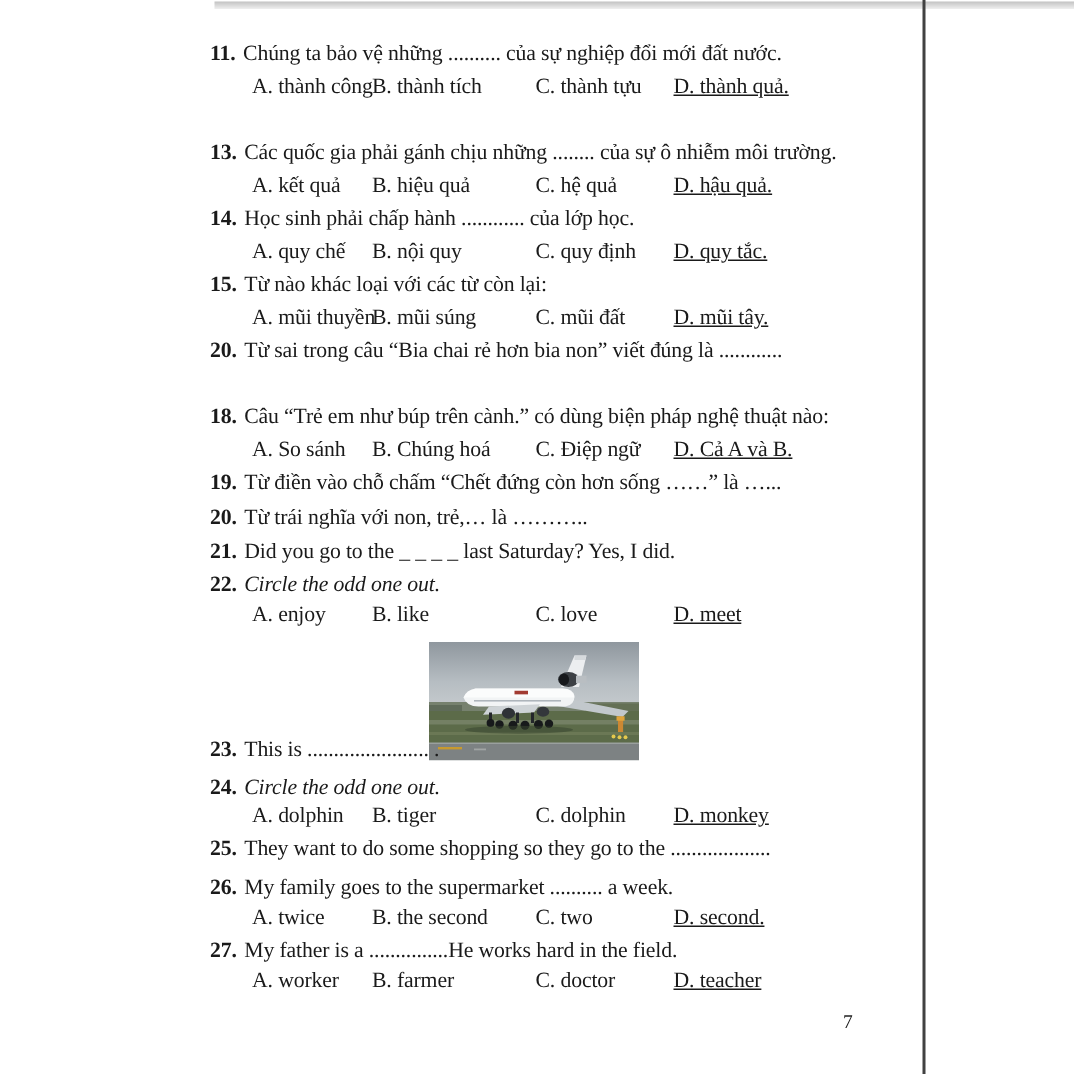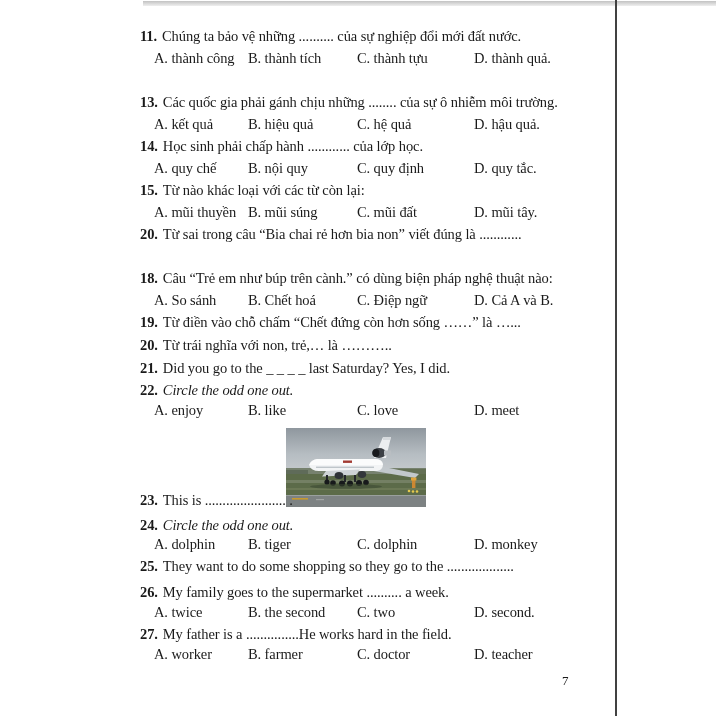--- a/index.html
+++ b/index.html
@@ -20,21 +20,21 @@
   }
   
   .line{
     position:absolute;left:140px;width:460px;height:17px;
     font-size:14.5px;line-height:16px;white-space:nowrap;
     letter-spacing:-0.1px;
   }
   .line b{font-weight:bold;margin-right:5px;}
   .opts{left:140px;}
   .opts span{position:absolute;top:0;}
-  .oA{left:14px;} .oB{left:108px;} .oC{left:217px;} .oD{left:334px;}
+  .oA{left:28px;} .oB{left:108px;} .oC{left:217px;} .oD{left:309px;text-decoration:underline;}
   .it{font-style:italic;}
   .photo{
     position:absolute;left:286px;top:428px;width:140px;height:79px;
   }
   .photo svg{display:block;width:140px;height:79px;}
   .pageno{
     position:absolute;left:562px;top:673px;font-size:13px;
   }
 </style>
 </head>
@@ -76,21 +76,21 @@
     <span class="oB">B. mũi súng</span>
     <span class="oC">C. mũi đất</span>
     <span class="oD">D. mũi tây.</span>
   </div>
 
   <div class="line" style="top:226px"><b>20.</b><span>Từ sai trong câu “Bia chai rẻ hơn bia non” viết đúng là ............</span></div>
 
   <div class="line" style="top:270px"><b>18.</b><span>Câu “Trẻ em như búp trên cành.” có dùng biện pháp nghệ thuật nào:</span></div>
   <div class="line opts" style="top:292px">
     <span class="oA">A. So sánh</span>
-    <span class="oB">B. Chết hoá</span>
+    <span class="oB">B. Chúng hoá</span>
     <span class="oC">C. Điệp ngữ</span>
     <span class="oD">D. Cả A và B.</span>
   </div>
 
   <div class="line" style="top:314px"><b>19.</b><span>Từ điền vào chỗ chấm “Chết đứng còn hơn sống ……” là …...</span></div>
   <div class="line" style="top:337px"><b>20.</b><span>Từ trái nghĩa với non, trẻ,… là ………..</span></div>
   <div class="line" style="top:360px"><b>21.</b><span>Did you go to the _ _ _ _ last Saturday? Yes, I did.</span></div>
 
   <div class="line" style="top:382px"><b>22.</b><span class="it">Circle the odd one out.</span></div>
   <div class="line opts" style="top:402px">

